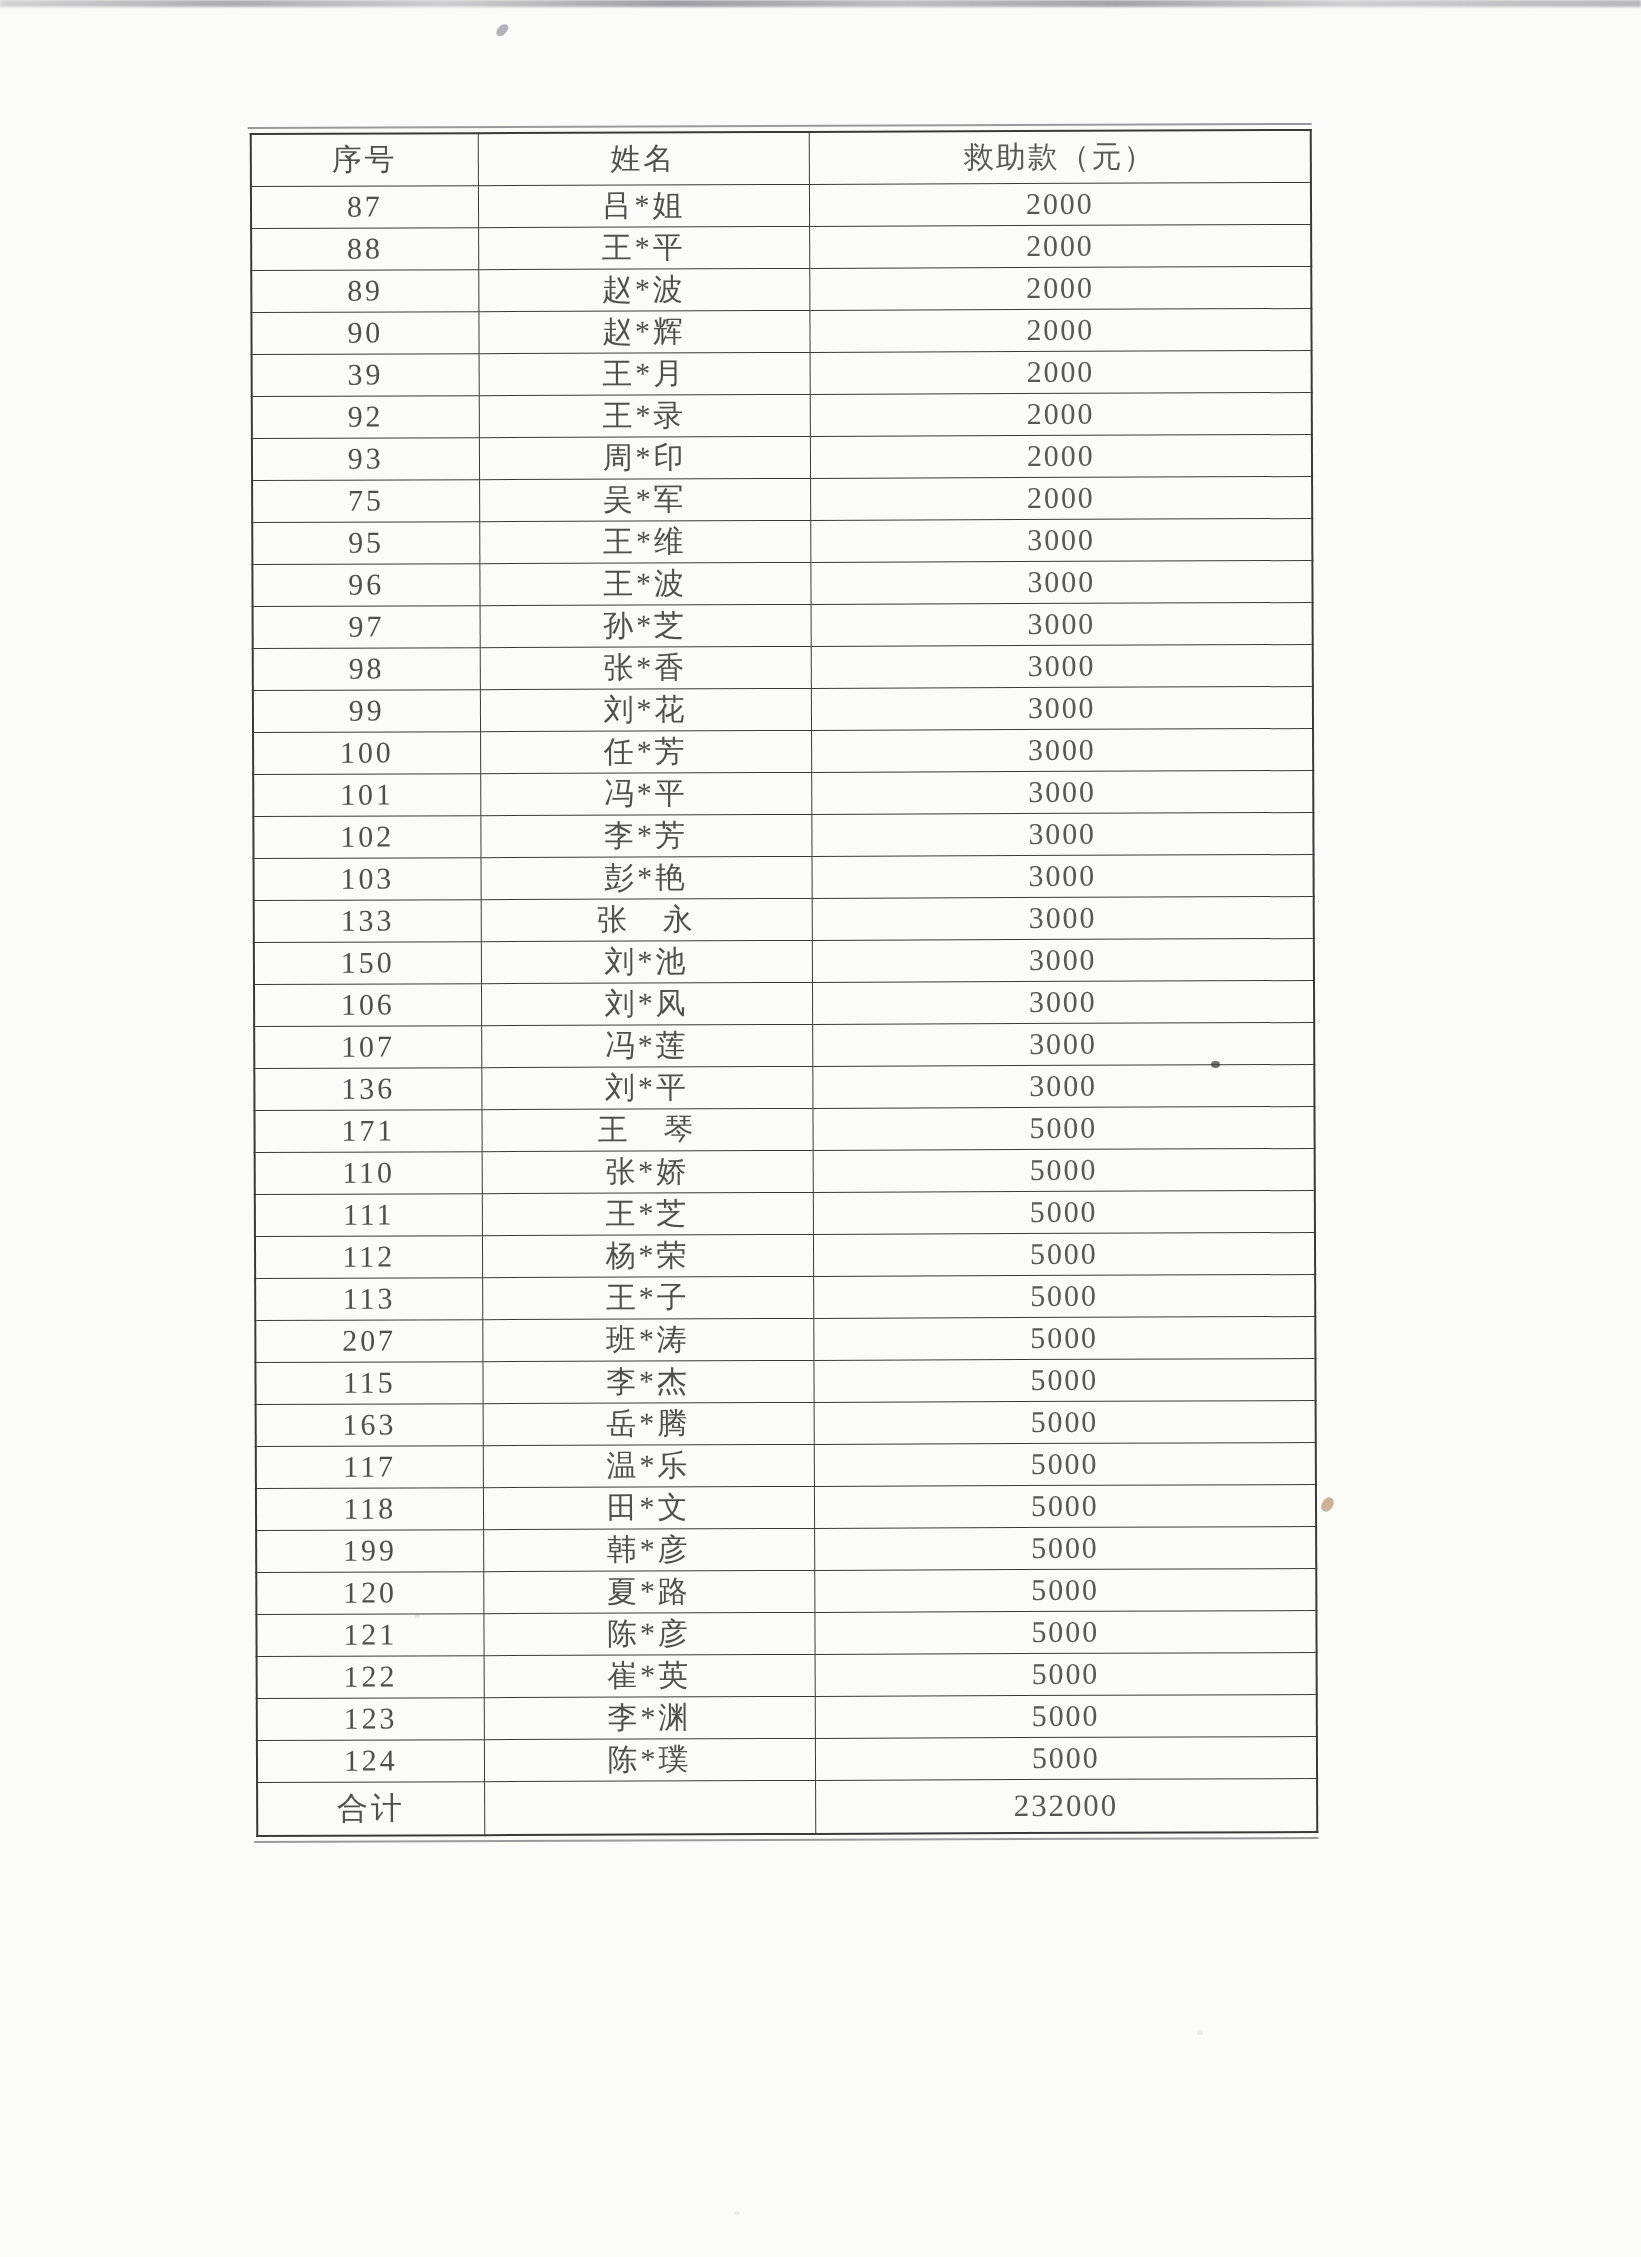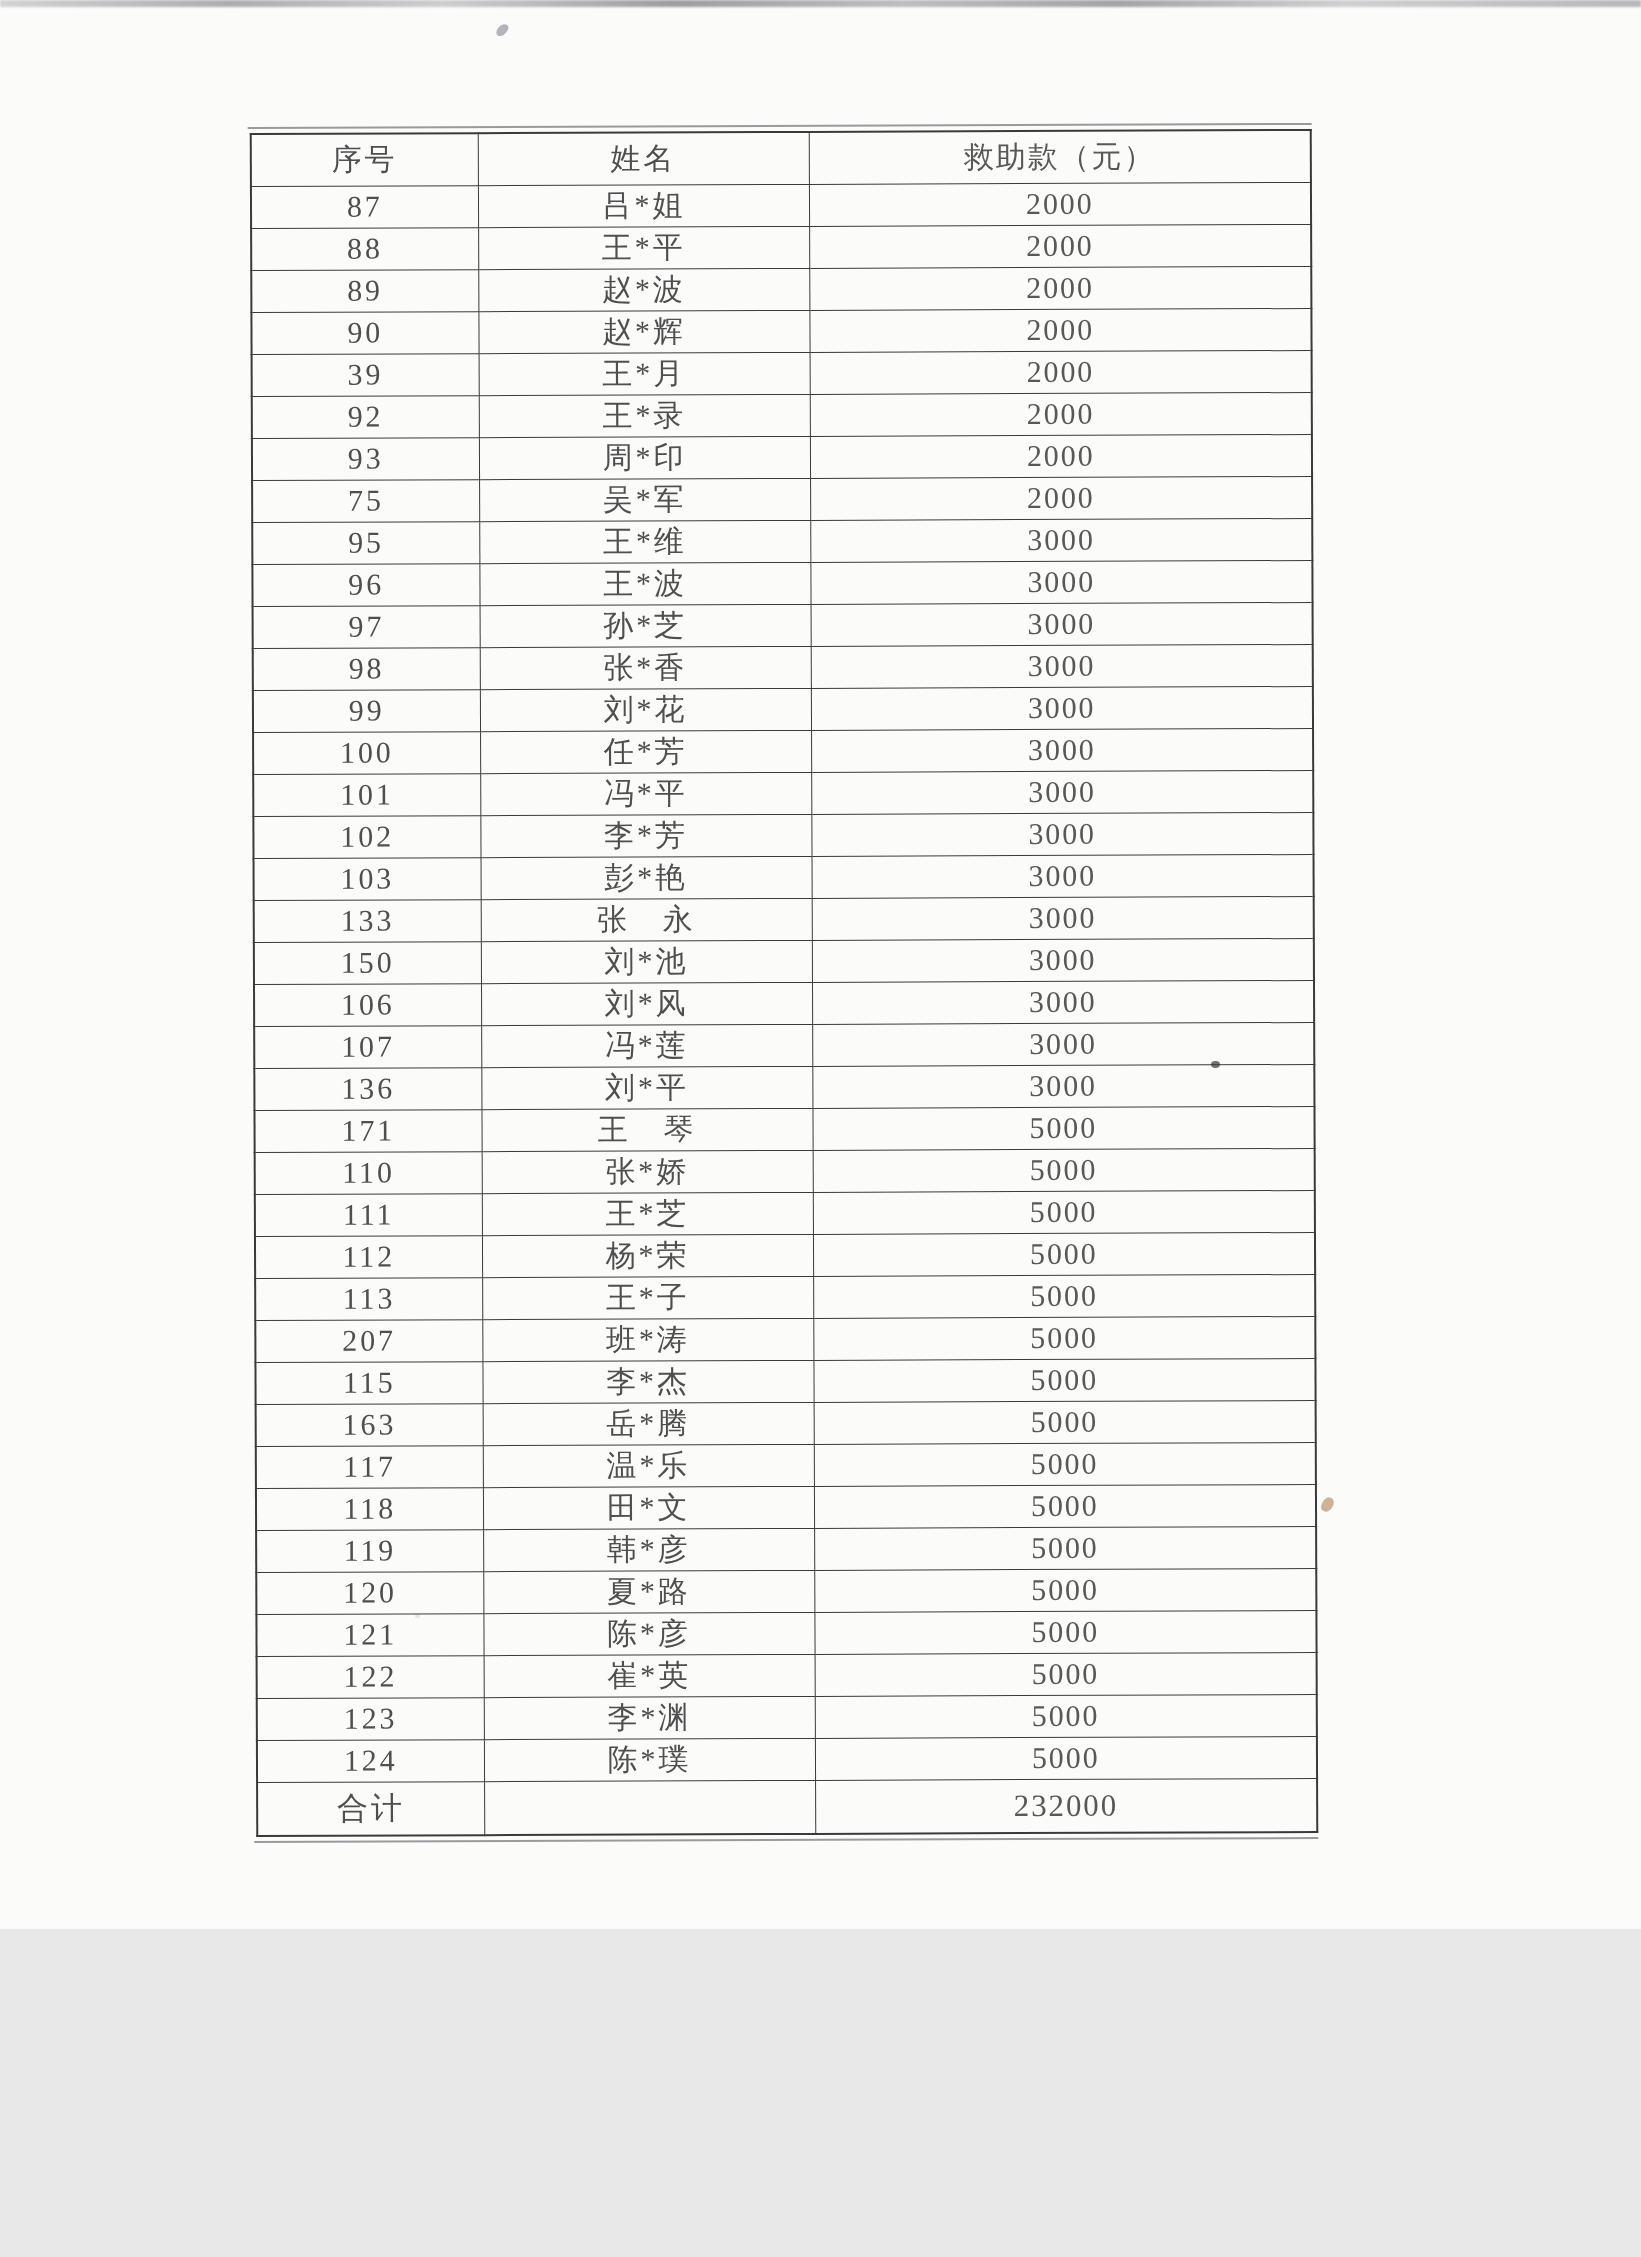--- a/index.html
+++ b/index.html
@@ -3,21 +3,21 @@
 <meta charset="utf-8">
 <style>
   html, body {
     margin: 0;
     padding: 0;
     background: #e8e8e8;
   }
   .page {
     position: relative;
     width: 1641px;
-    height: 1929px;
+    height: 2257px;
     margin: 0 auto;
     background: var(--paper, #fbfbfa);
     overflow: hidden;
     font-family: "Liberation Serif", "DejaVu Serif", serif;
   }
   
   .scan-top-noise {
     position: absolute;
     top: 0; left: 0; right: 0;
     height: 6.8px;
@@ -294,21 +294,21 @@
             <td>117</td>
             <td>温*乐</td>
             <td class="num">5000</td>
           </tr>
           <tr>
             <td>118</td>
             <td>田*文</td>
             <td class="num">5000</td>
           </tr>
           <tr>
-            <td>119</td>
+            <td>199</td>
             <td>韩*彦</td>
             <td class="num">5000</td>
           </tr>
           <tr>
             <td>120</td>
             <td>夏*路</td>
             <td class="num">5000</td>
           </tr>
           <tr>
             <td>121</td>

